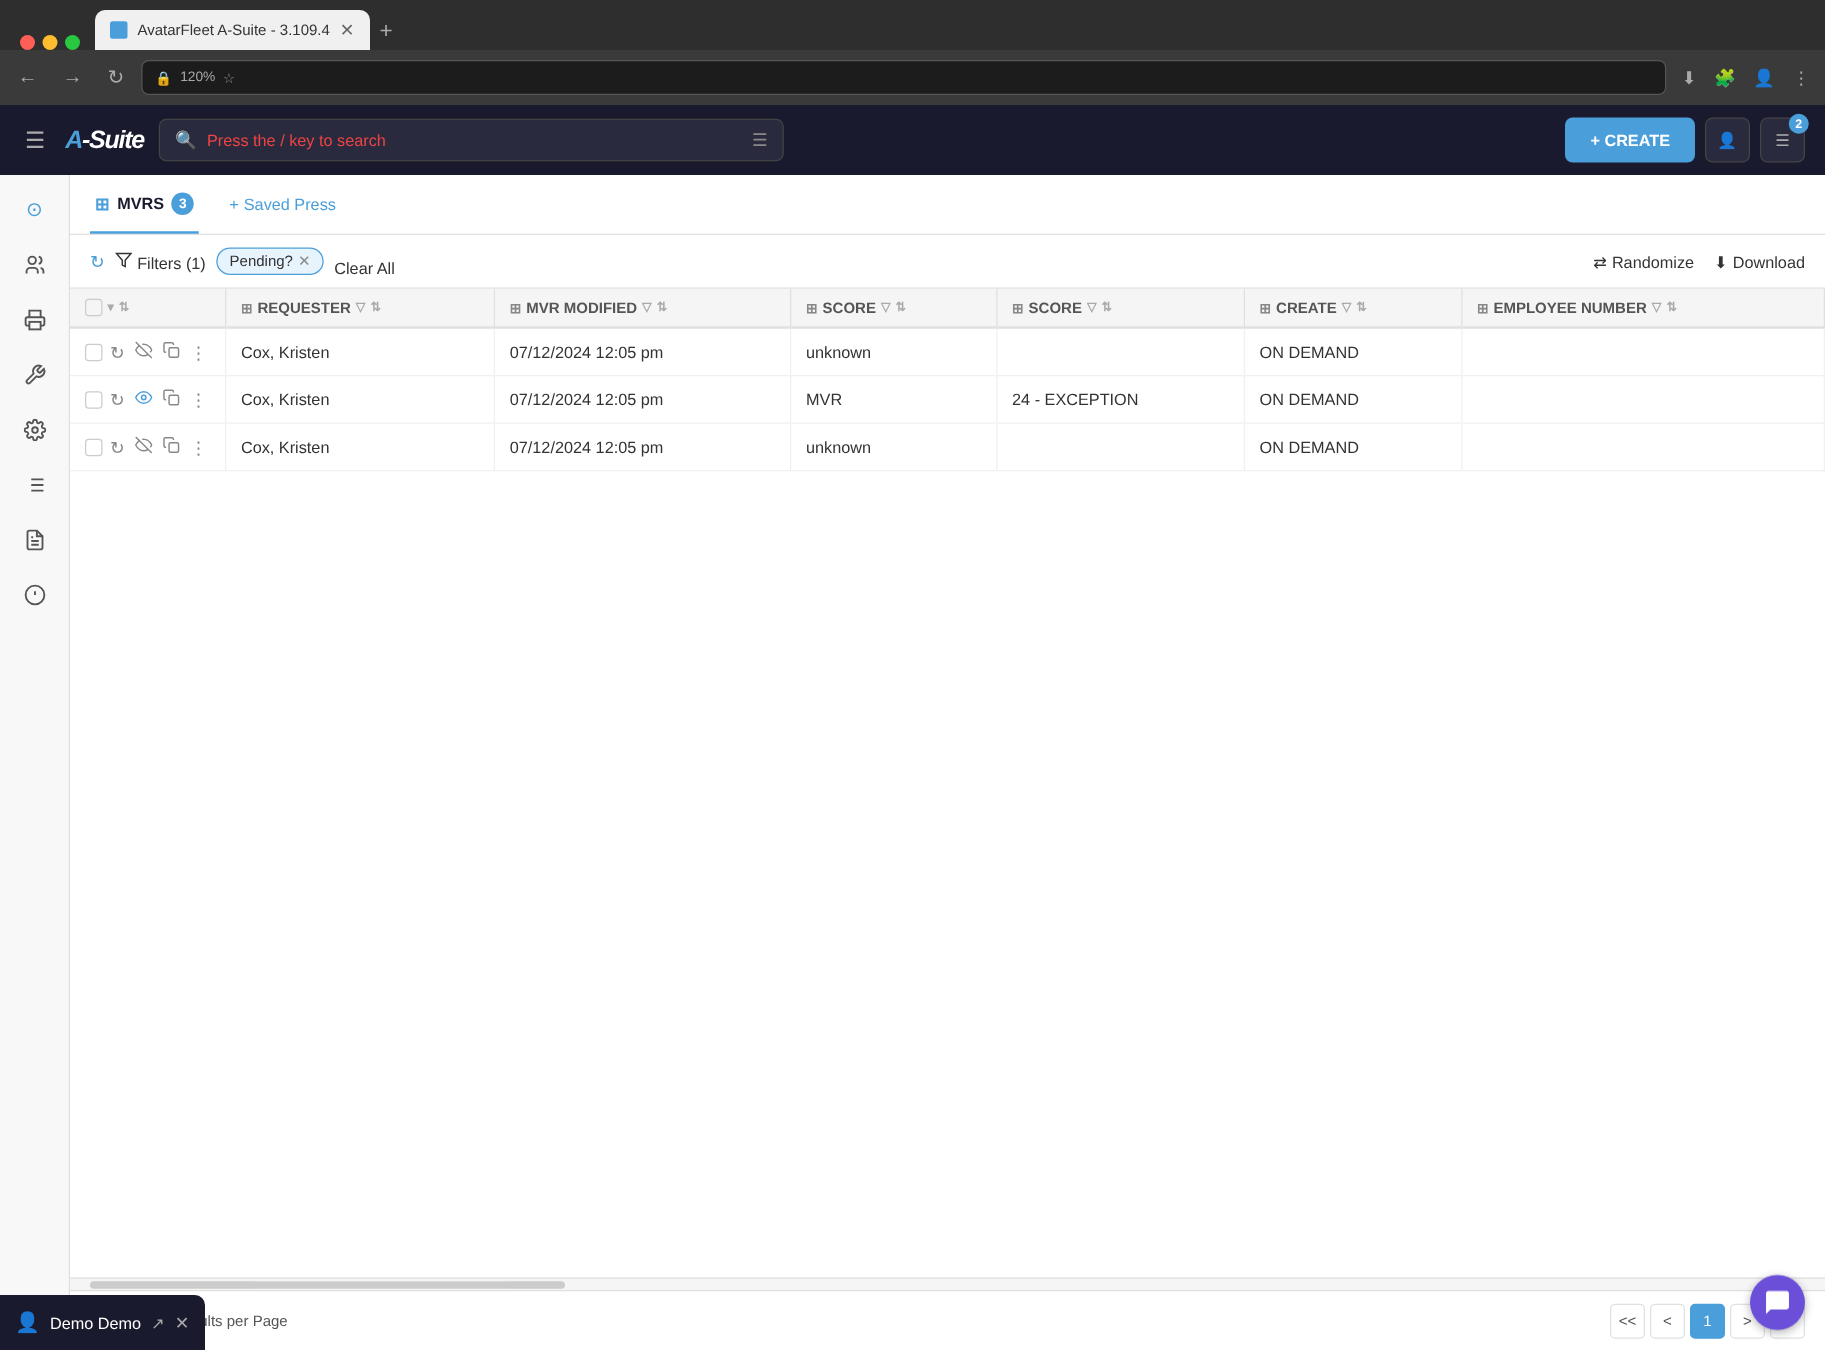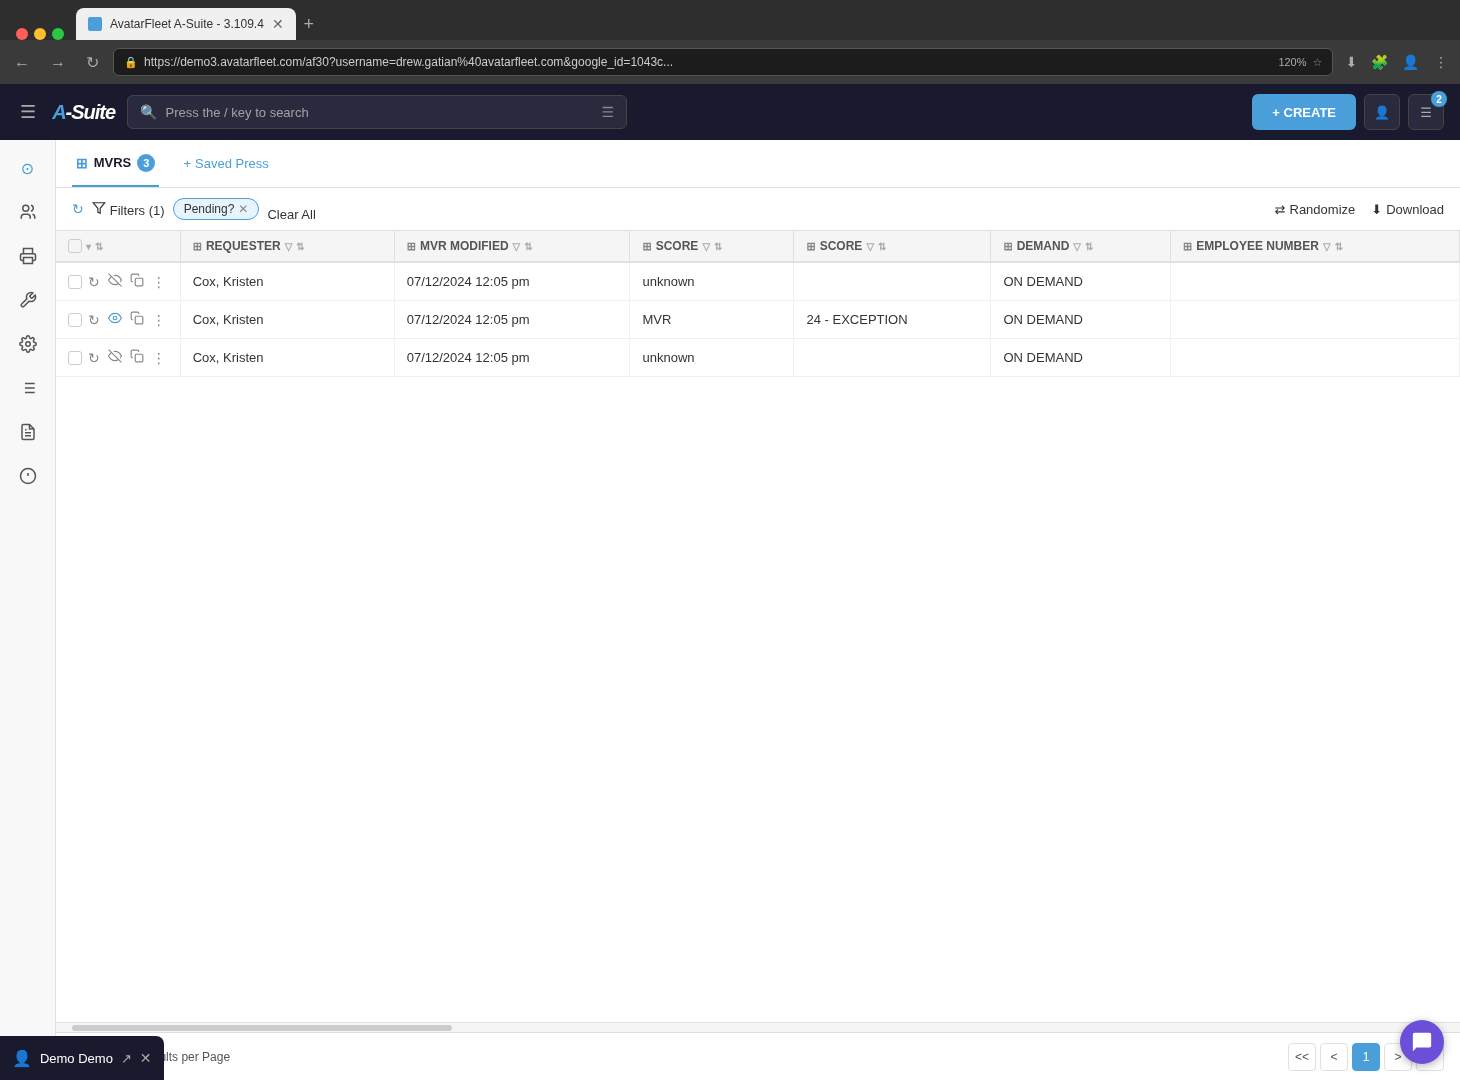--- a/index.html
+++ b/index.html
@@ -28,21 +28,21 @@
     .zoom-badge { background: none; border: none; color: #aaa; font-size: 11px; }
     .toolbar-right { display: flex; gap: 6px; align-items: center; }
     .toolbar-icon-btn { background: none; border: none; color: #aaa; cursor: pointer; font-size: 14px; padding: 4px; }
     .app-header { background: #1a1a2e; height: 56px; display: flex; align-items: center; padding: 0 16px; gap: 12px; flex-shrink: 0; }
     .app-header-inner { display: flex; align-items: center; width: 100%; gap: 12px; }
     .hamburger { color: #aaa; cursor: pointer; font-size: 18px; padding: 4px; }
     .logo { color: #fff; font-weight: 700; font-size: 20px; font-style: italic; letter-spacing: -1px; }
     .logo-prefix { color: #4a9eda; }
     .search-bar { flex: 1; background: #2a2a3e; border: 1px solid #444; border-radius: 6px; height: 34px; display: flex; align-items: center; padding: 0 12px; gap: 8px; max-width: 500px; }
     .search-icon { color: #888; font-size: 14px; }
-    .search-text { color: #a3a3a3; font-size: 13px; flex: 1; }
+    .search-text { color: #ef4444; font-size: 13px; flex: 1; }
     .search-filter-btn { color: #888; font-size: 14px; cursor: pointer; }
     .header-right { display: flex; align-items: center; gap: 8px; margin-left: auto; }
     .create-btn { background: #4a9eda; color: #fff; border: none; border-radius: 6px; height: 36px; padding: 0 20px; font-size: 13px; font-weight: 600; cursor: pointer; display: flex; align-items: center; gap: 6px; }
     .user-btn { background: #2a2a3e; border: 1px solid #444; border-radius: 6px; width: 36px; height: 36px; display: flex; align-items: center; justify-content: center; color: #aaa; cursor: pointer; }
     .notif-btn { background: #2a2a3e; border: 1px solid #444; border-radius: 6px; width: 36px; height: 36px; display: flex; align-items: center; justify-content: center; color: #aaa; cursor: pointer; position: relative; }
     .notif-badge { position: absolute; top: -4px; right: -4px; background: #4a9eda; color: #fff; border-radius: 50%; width: 16px; height: 16px; font-size: 10px; display: flex; align-items: center; justify-content: center; font-weight: 700; }
 
     
     .app-body { display: flex; flex: 1; overflow: hidden; }
     .sidebar { width: 56px; background: #f8f8f8; border-right: 1px solid #e0e0e0; display: flex; flex-direction: column; align-items: center; padding: 8px 0; gap: 4px; flex-shrink: 0; }
@@ -127,21 +127,20 @@
       <button class="browser-tab-new">+</button>
     </div>
   </div>
 
   <div class="browser-toolbar">
     <button class="nav-btn">←</button>
     <button class="nav-btn">→</button>
     <button class="nav-btn">↻</button>
     <div class="address-bar">
       <span class="addr-icon">🔒</span>
-      <span class="address-bar-url">https://demo3.avatarfleet.com/af30?username=drew.gatian%40avatarfleet.com&amp;google_id=1043c...</span>
       <span class="zoom-badge">120%</span>
       <span class="addr-icon">☆</span>
     </div>
     <div class="toolbar-right">
       <button class="toolbar-icon-btn">⬇</button>
       <button class="toolbar-icon-btn">🧩</button>
       <button class="toolbar-icon-btn">👤</button>
       <button class="toolbar-icon-btn">⋮</button>
     </div>
   </div>
@@ -312,21 +311,21 @@
                   <div class="col-header">
                     <span class="col-icon">⊞</span>
                     <span>SCORE</span>
                     <span class="filter-icon">▽</span>
                     <span class="sort-icon">⇅</span>
                   </div>
                 </th>
                 <th>
                   <div class="col-header">
                     <span class="col-icon">⊞</span>
-                    <span>DEMAND</span>
+                    <span>CREATE</span>
                     <span class="filter-icon">▽</span>
                     <span class="sort-icon">⇅</span>
                   </div>
                 </th>
                 <th>
                   <div class="col-header">
                     <span class="col-icon">⊞</span>
                     <span>EMPLOYEE NUMBER</span>
                     <span class="filter-icon">▽</span>
                     <span class="sort-icon">⇅</span>

